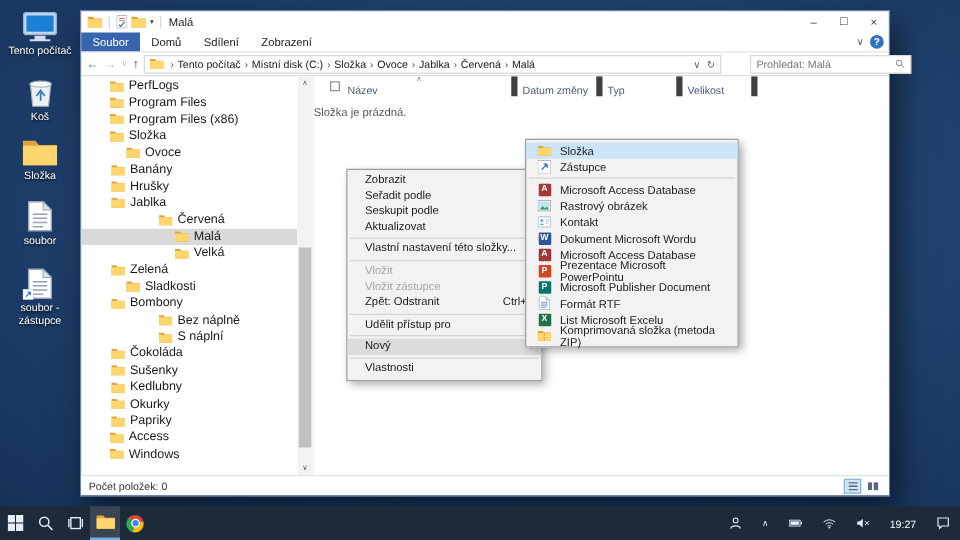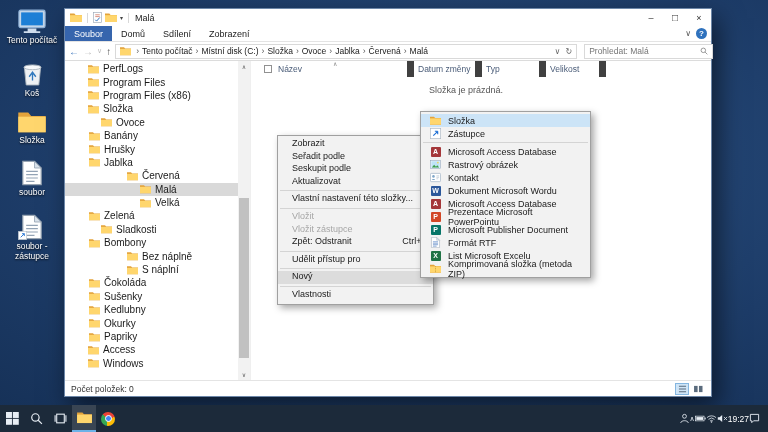--- a/index.html
+++ b/index.html
@@ -31,43 +31,43 @@
   .helpdot{width:11px;height:11px;border-radius:50%;background:#2f72bd;color:#fff;font-size:8px;font-weight:bold;display:flex;align-items:center;justify-content:center}
 
   .navbar{height:19px;display:flex;align-items:center;border-bottom:1px solid #dcdcdc;padding:0 4px;gap:4px;font-size:10px}
   .navbtn{width:14px;text-align:center}
   .nav-back{color:#3b75bd}.nav-fwd{color:#bdbdbd}.nav-dd{color:#bdbdbd;font-size:7px}.nav-up{color:#444}
   .addressbar{flex:0 0 auto;width:462px;height:15px;border:1px solid #d9d9d9;background:#fff;display:flex;align-items:center;padding:0 2px;font-size:8.5px;color:#1a1a1a;overflow:hidden}
   .addressbar .fico{width:11px;height:10px;margin:0 2px}
   .crumbsep{color:#555;margin:0 3px;font-size:8.5px}
   .crumb{white-space:nowrap}
   .addr-right{margin-left:auto;display:flex;align-items:center;gap:5px;color:#666;font-size:8px;padding-right:2px}
-  .searchbox{flex:1;height:15px;border:1px solid #d9d9d9;background:#fff;display:flex;align-items:center;padding:0 4px;margin-left:3px}
+  .searchbox{flex:1;height:15px;border:1px solid #d9d9d9;background:#fff;display:flex;align-items:center;padding:0 4px;margin-left:19px}
   .searchbox input{flex:1;border:none;outline:none;font-size:8.5px;color:#555;font-family:inherit;min-width:0;background:transparent}
   .searchbox svg{width:8px;height:8px;color:#777;flex:0 0 auto}
 
   .main{position:absolute;top:52px;left:0;right:0;bottom:16px;display:flex;overflow:hidden}
   .tree{width:173px;overflow:hidden;font-size:10px;color:#1a1a1a;padding-top:1px}
   .trow{height:13.4px;display:flex;align-items:center;gap:4px;white-space:nowrap}
   .trow svg{flex:0 0 auto;width:11px;height:10px}
   .trow.sel{background:#d9d9d9}
   .l1{padding-left:23px}.l2{padding-left:36px}.l3{padding-left:24px}.l4{padding-left:62px}.l5{padding-left:75px}
 
   .vscroll{width:12px;background:#f2f2f2;position:relative;flex:0 0 auto}
   .varrow{position:absolute;left:0;width:12px;height:11px;display:flex;align-items:center;justify-content:center;font-size:6px;color:#5b5b5b}
   .varrow.up{top:0}.varrow.down{bottom:0}
   .vthumb{position:absolute;left:1px;width:10px;top:137px;height:160px;background:#c1c1c1}
 
   .files{flex:1;position:relative;background:#fff;border-left:1px solid #efefef}
   .fhead{position:absolute;top:0;left:0;right:0;height:16px;font-size:8.5px;color:#4a5c78}
-  .fhead .hcell{position:absolute;top:0;height:16px;display:flex;align-items:center;border-right:7px solid #404040;padding-left:4px}
+  .fhead .hcell{position:absolute;top:0;height:16px;display:flex;align-items:flex-end;border-right:5px solid #404040;padding-left:4px}
   .hchk{position:absolute;left:13px;top:4px;width:8px;height:8px;border:1px solid #919191;background:#fff}
   .hname{left:23px;width:140px}.hdate{left:163px;width:68px}.htype{left:231px;width:64px}.hsize{left:295px;width:60px}
   .sortcaret{position:absolute;left:59px;top:-1px;font-size:6px;color:#888}
-  .emptymsg{position:absolute;top:24px;left:0;width:430px;text-align:center;font-size:9px;color:#555}
+  .emptymsg{position:absolute;top:24px;left:0;width:430px;text-align:left;font-size:9px;color:#555}
 
   .statusbar{position:absolute;left:0;right:0;bottom:0;height:16px;border-top:1px solid #e4e4e4;display:flex;align-items:center;font-size:8.5px;color:#333;padding:0 6px;background:#fff}
   .viewbtns{margin-left:auto;display:flex;gap:2px}
   .vbtn{width:14px;height:12px;display:flex;align-items:center;justify-content:center;border:1px solid transparent}
   .vbtn.active{background:#cfe5f7;border-color:#84b6e0}
   .vbtn svg{width:9px;height:8px;color:#5a6b7d}
 
   
   .cmenu{position:absolute;left:277px;top:135px;width:157px;background:#f2f2f2;border:1px solid #a0a0a0;box-shadow:3px 3px 7px rgba(0,0,0,.35);padding:2px 0;z-index:50;font-size:9px;color:#1a1a1a}
   .mi{height:12.6px;display:flex;align-items:flex-start;padding:0 6px 0 14px}
@@ -86,21 +86,21 @@
   .tile{width:10px;height:10px;border-radius:1px;color:#fff;font-size:7px;font-weight:bold;line-height:10px;text-align:center;font-family:"Liberation Sans",sans-serif}
   .t-access{background:#a4373a}.t-word{background:#2b579a}.t-ppt{background:#d24726}.t-pub{background:#077568}.t-excel{background:#217346}
 
   
   .taskbar{position:absolute;left:0;right:0;bottom:0;height:27px;background:#1c2a3a;display:flex;align-items:stretch;z-index:100;color:#dfe6ee}
   .tbtn{width:24px;display:flex;align-items:center;justify-content:center}
   .tbtn svg{width:13px;height:13px;color:#e8eef5}
   .tbtn.active{background:rgba(255,255,255,.13);border-bottom:2px solid #6cb2e8}
   .chrome{width:14px;height:14px;border-radius:50%;background:conic-gradient(from -45deg,#ea4335 0 33%,#fbbc05 0 66%,#34a853 0 100%);position:relative}
   .chrome::after{content:"";position:absolute;inset:3.5px;background:#4285f4;border:1.2px solid #fff;border-radius:50%}
-  .tray{margin-left:auto;display:flex;align-items:center;gap:0;padding-right:8px}
+  .tray{margin-left:auto;display:flex;align-items:center;gap:16px;padding-right:8px}
   .tray svg{width:11px;height:11px;color:#e8eef5}
   .tray .chev{font-size:7px;color:#e8eef5}
   .clock{font-size:8.5px;color:#fff}
 </style>
 </head>
 <body>
 
 <svg width="0" height="0" style="position:absolute">
   <defs>
     <symbol id="i-folder" viewBox="0 0 16 14">

